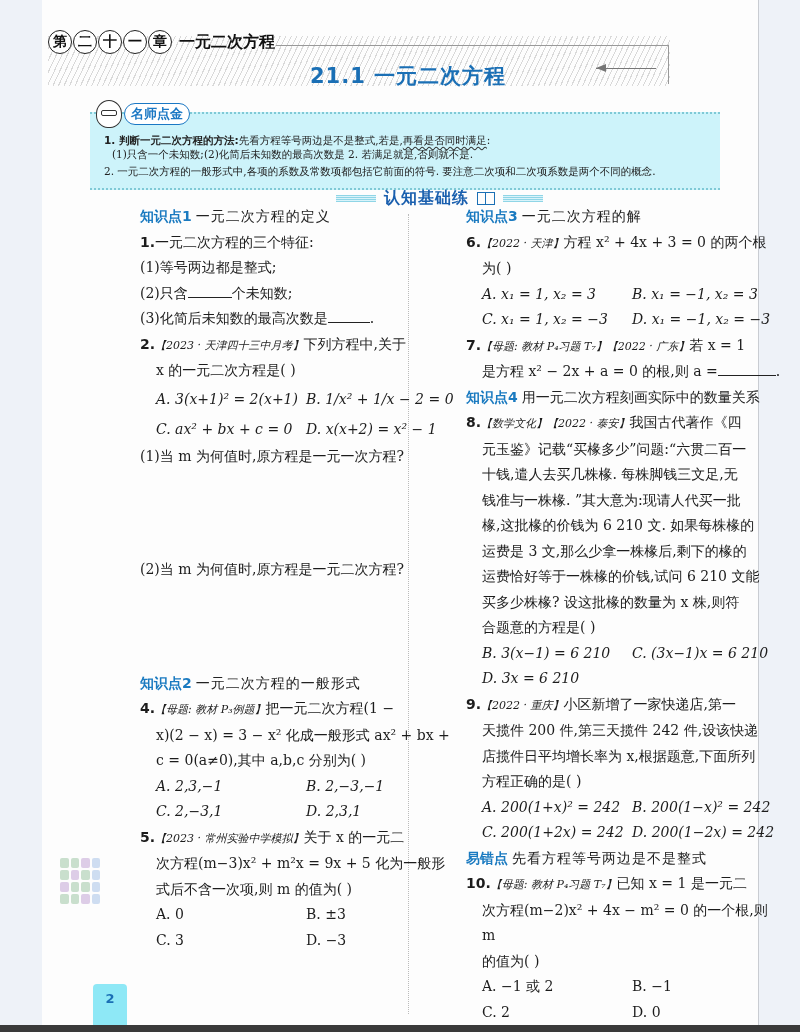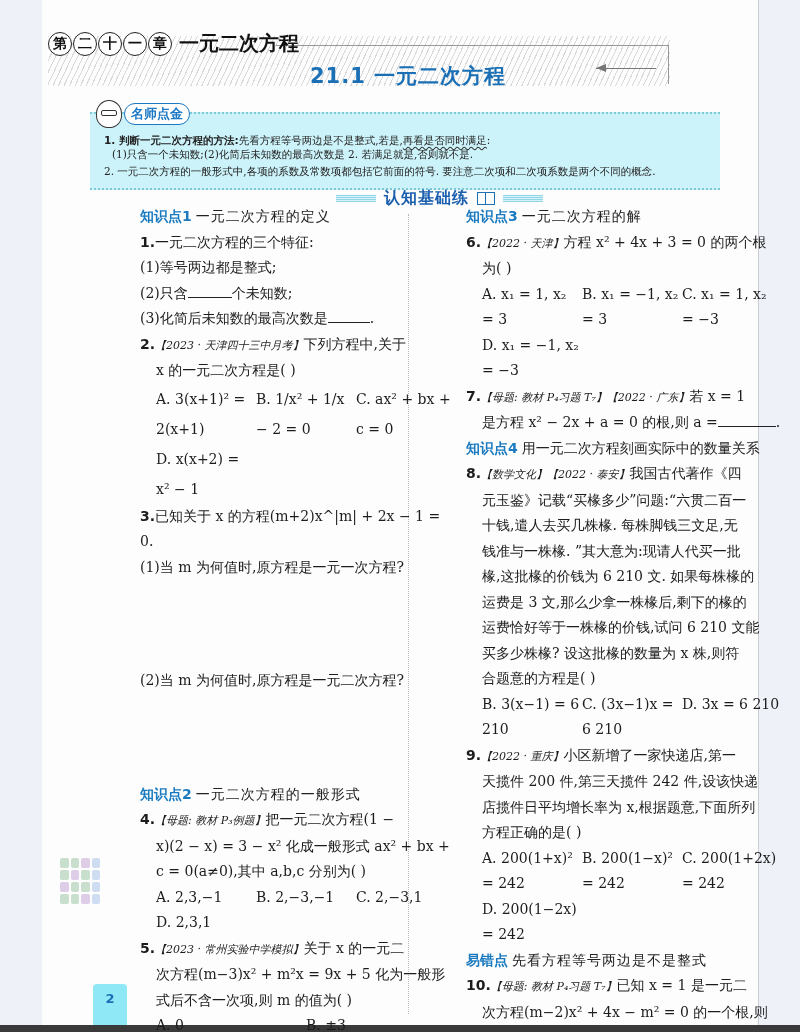--- a/index.html
+++ b/index.html
@@ -10,21 +10,21 @@
   .bottom-bar{position:absolute;left:0;top:1025px;width:800px;height:7px;background:#3a3a3a;}
   .header{position:absolute;left:48px;top:26px;width:622px;height:56px;}
   .hatch{position:absolute;left:0;top:10px;width:622px;height:50px;
     background:repeating-linear-gradient(115deg,#d9d9d9 0 1px,transparent 1px 5px);}
   .header-line{position:absolute;left:228px;top:19px;width:380px;height:1px;background:#999;}
   .header-right{position:absolute;left:606px;top:19px;width:14px;height:38px;border-right:1.5px solid #999;border-top:1px solid #999;}
   .chapter{position:absolute;left:0;top:4px;display:flex;align-items:center;gap:1px;z-index:2;}
   .circ{width:22px;height:22px;border:1.5px solid #222;border-radius:50%;background:#fff;
     display:flex;align-items:center;justify-content:center;font-family:"DejaVu Sans",sans-serif;
     font-weight:bold;font-size:14px;color:#111;}
-  .chapter-title{margin-left:6px;font-family:"DejaVu Sans",sans-serif;font-weight:bold;font-size:20px;color:#111;}
+  .chapter-title{margin-left:6px;font-family:"DejaVu Sans",sans-serif;font-weight:bold;font-size:16px;color:#111;}
   .section-title{position:absolute;left:262px;top:36px;font-family:"DejaVu Sans",sans-serif;font-weight:bold;
     font-size:21px;color:#1a6fb5;z-index:2;letter-spacing:1px;}
   .arrow{position:absolute;left:548px;top:42px;width:60px;height:1px;background:#777;z-index:2;}
   .arrow:before{content:"";position:absolute;left:0;top:-4px;border-right:10px solid #777;border-top:4px solid transparent;border-bottom:4px solid transparent;}
 
   .tips{position:absolute;left:90px;top:112px;width:630px;height:74px;background:#cdf3fa;
     border-top:2px dotted #7fc9d6;border-bottom:2px dotted #7fc9d6;}
   .tips-badge{position:absolute;left:96px;top:100px;display:flex;align-items:center;z-index:3;}
   .face{width:24px;height:26px;border:1.5px solid #333;border-radius:50% 50% 45% 45%;background:#fff;position:relative;}
   .face:before{content:"";position:absolute;left:4px;top:9px;width:14px;height:4px;border:1px solid #333;border-radius:2px;}
@@ -45,21 +45,21 @@
   .col{position:absolute;top:204px;width:316px;font-size:14px;line-height:25.5px;margin-left:48px;}
   .col.left{left:92px;}
   .col.right{left:418px;}
   .kp{font-family:"DejaVu Sans",sans-serif;font-size:14px;margin:0;}
   .kp .kpl{color:#1a7ac0;font-weight:bold;}
   .kp .kpt{color:#222;margin-left:4px;letter-spacing:1px;}
   .q{margin:0;}
   .qn{font-family:"DejaVu Sans",sans-serif;font-weight:bold;}
   .src{font-size:11px;font-style:italic;}
   .indent{padding-left:16px;margin:0;}
-  .opts{display:grid;grid-template-columns:1fr 1fr 1fr;padding-left:16px;margin:0;}
+  .opts{display:grid;grid-template-columns:1fr 1fr;padding-left:16px;margin:0;font-style:italic;}
   .opts4{display:grid;grid-template-columns:repeat(2,1fr);padding-left:16px;margin:0;}
   .blank{display:inline-block;border-bottom:1px solid #222;height:14px;vertical-align:baseline;}
   .gap{height:88px;}
   .page-num{position:absolute;left:93px;top:984px;width:34px;height:41px;background:#8ee8f6;
     border-radius:4px 4px 0 0;color:#1a6fb5;font-family:"DejaVu Sans",sans-serif;font-weight:bold;
     font-size:13px;text-align:center;line-height:30px;}
   .watermark{position:absolute;left:60px;top:858px;width:40px;height:46px;display:grid;
     grid-template-columns:repeat(4,1fr);gap:2px;opacity:.55;}
   .watermark span{background:#9fc7a6;border-radius:2px;}
   .watermark span:nth-child(3n){background:#c3a6d6;}
@@ -117,21 +117,20 @@
 
   <p class="q"><span class="qn">2.</span><span class="src">【2023 · 天津四十三中月考】</span><span>下列方程中,关于</span></p>
   <p class="indent">x 的一元二次方程是(      )</p>
   <div class="opts" style="line-height:30px">
     <span>A. 3(x+1)² = 2(x+1)</span>
     <span>B. 1/x² + 1/x − 2 = 0</span>
     <span>C. ax² + bx + c = 0</span>
     <span>D. x(x+2) = x² − 1</span>
   </div>
 
-  <p class="q"><span class="qn">3.</span><span>已知关于 x 的方程(m+2)x^|m| + 2x − 1 = 0.</span></p>
   <p class="q">(1)当 m 为何值时,原方程是一元一次方程?</p>
   <div class="gap"></div>
   <p class="q">(2)当 m 为何值时,原方程是一元二次方程?</p>
   <div class="gap"></div>
 
   <p class="kp"><span class="kpl">知识点2</span><span class="kpt">一元二次方程的一般形式</span></p>
 
   <p class="q"><span class="qn">4.</span><span class="src">【母题: 教材 P₃例题】</span><span>把一元二次方程(1 −</span></p>
   <p class="indent">x)(2 − x) = 3 − x² 化成一般形式 ax² + bx +</p>
   <p class="indent">c = 0(a≠0),其中 a,b,c 分别为(      )</p>

